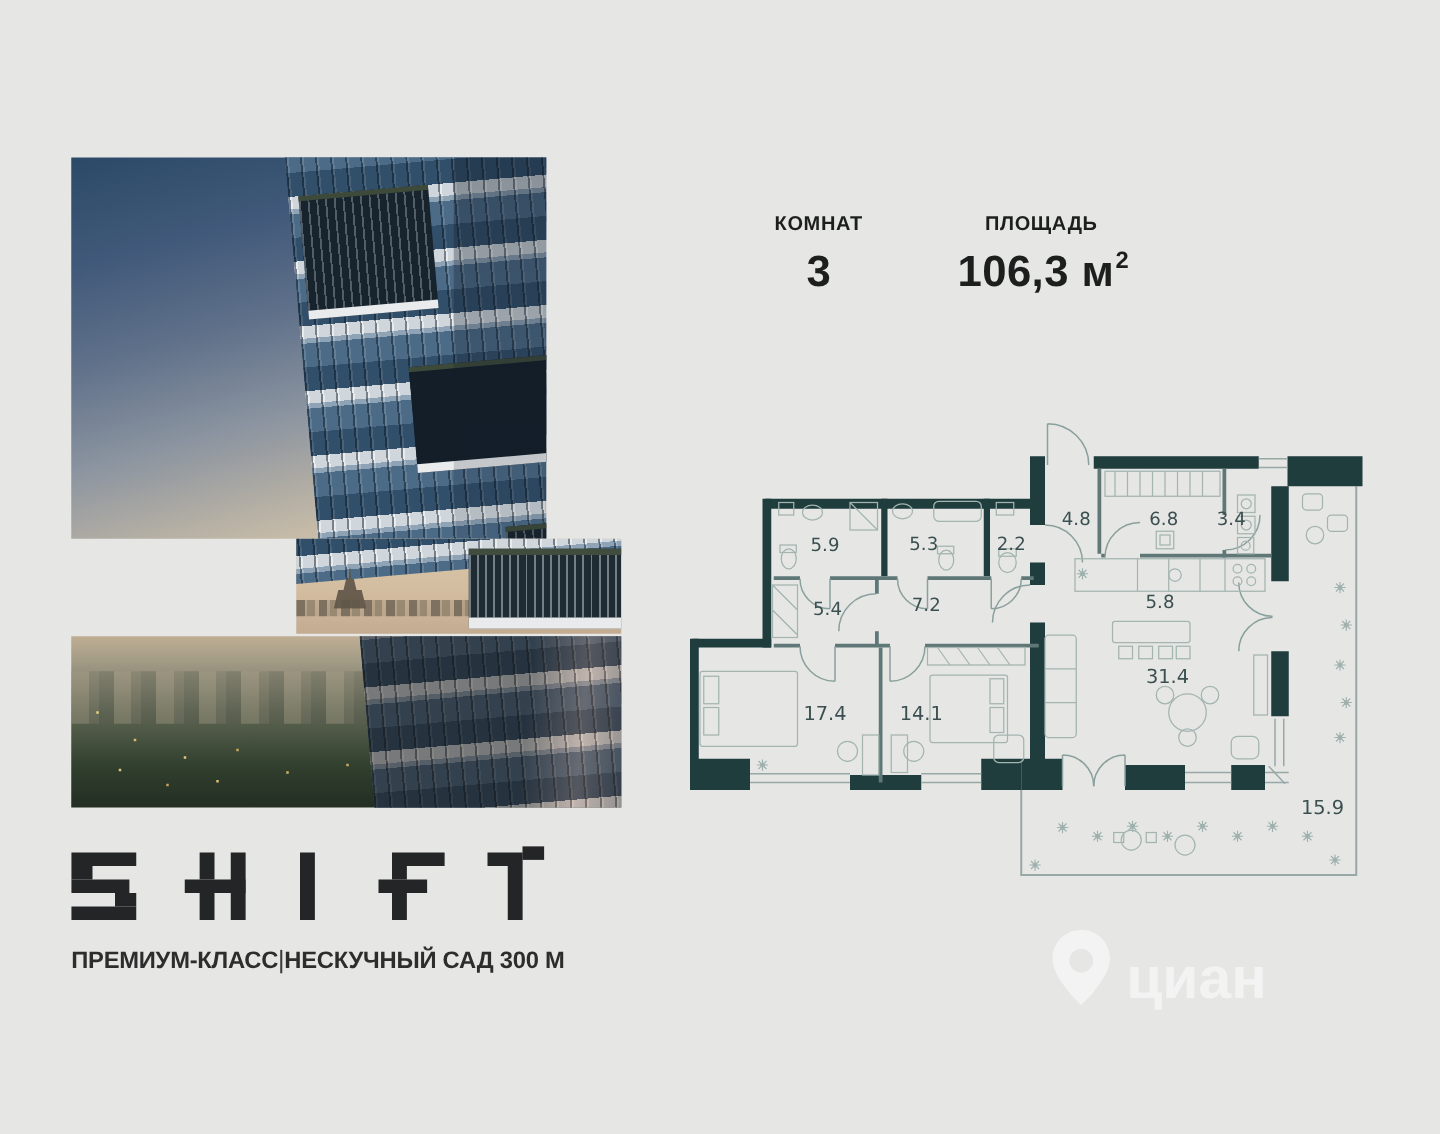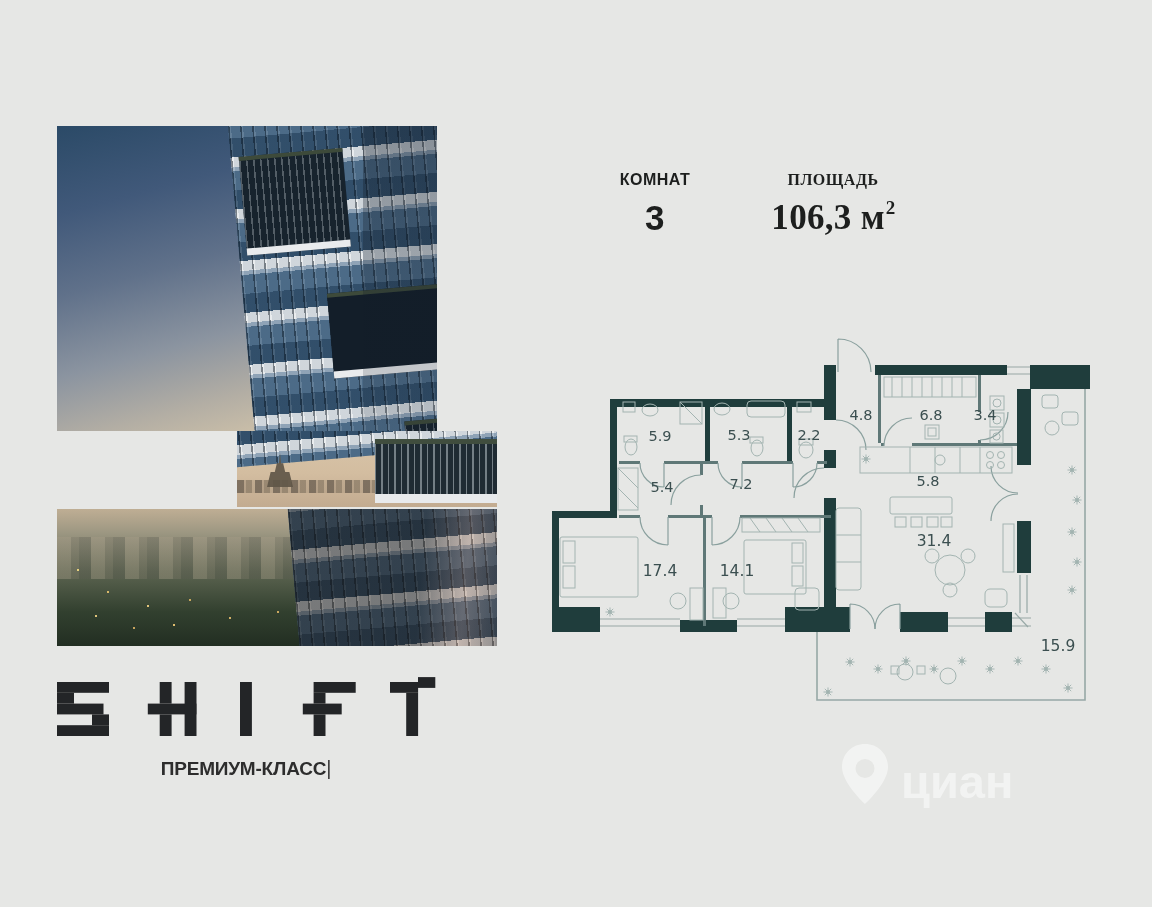--- a/index.html
+++ b/index.html
@@ -5,21 +5,21 @@
   html,body{margin:0;padding:0;background:#e6e7e5;}
   .canvas{position:relative;width:1152px;height:907px;background:#e6e7e5;overflow:hidden;
           font-family:"Liberation Sans",sans-serif;}
 
   
   .stat{position:absolute;top:137px;text-align:center;color:#1d1f1e;}
   .stat .lbl{font-size:16px;font-weight:600;letter-spacing:.5px;margin-top:34px;}
   .stat .val{font-size:35px;font-weight:700;margin-top:9px;letter-spacing:.3px;}
   .stat .val sup{font-size:19px;position:relative;top:-2px;left:1px;}
   .stat-rooms{left:597px;width:116px;}
-  .stat-area{left:766px;width:134px;font-family:Liberation Serif, serif;}
+  .stat-area{left:766px;width:134px;}
   .stat-floor{left:948px;width:122px;}
 
   
   .photo{position:absolute;left:57px;top:126px;width:440px;height:520px;}
   .photo *{position:absolute;}
   .blockA{left:0;top:0;width:380px;height:305px;overflow:hidden;
     background:linear-gradient(165deg,#2b4a67 0%,#41597a 22%,#60718a 42%,#8b94a0 62%,#b3aea4 78%,#d2c4aa 92%,#cfc6b2 100%);}
   .glass{background:
       repeating-linear-gradient(90deg, rgba(10,22,34,.5) 0 1.5px, rgba(255,255,255,.10) 1.5px 3px, rgba(40,70,100,.12) 3px 12px),
       repeating-linear-gradient(180deg,#e7eaec 0 10px,#9db0c2 10px 14px,#51708c 14px 33px,#33506b 33px 52px);}
@@ -55,21 +55,21 @@
     background:linear-gradient(100deg, rgba(24,20,16,.48) 50%, rgba(158,106,74,.32) 66%, rgba(24,20,16,.42) 84%);}
 
   
   .plan{position:absolute;left:0;top:0;width:1152px;height:907px;}
   .plan text{font-family:"DejaVu Sans",sans-serif;font-size:14.5px;fill:#3b4f50;}
   .plan text.big{font-size:15.5px;}
 
   
   .logoSvg{position:absolute;left:57px;top:676px;width:380px;height:60px;}
   .tagline{position:absolute;left:57px;top:757px;width:378px;display:flex;
-    justify-content:center;align-items:center;font-size:19px;font-weight:700;
+    justify-content:space-between;align-items:center;font-size:19px;font-weight:700;
     color:#2d2d2d;letter-spacing:-.2px;white-space:nowrap;}
   .tagline .sep{font-weight:400;font-size:20px;color:#3a3a3a;}
 
   
   .wm{position:absolute;left:835px;top:738px;width:260px;height:84px;opacity:.5;}
 </style>
 </head>
 <body>
 
 <div class="canvas">
@@ -321,20 +321,21 @@
 
       <rect x="333" y="0" width="28.1" height="10.8"></rect>
         <rect x="361" y="-4.9" width="17.3" height="10.8"></rect>
       <rect x="349.2" y="10.8" width="11.9" height="43.2"></rect>
     </g>
   </svg>
 
   <div class="tagline">
     <span>ПРЕМИУМ-КЛАСС</span>
     <span class="sep">|</span>
+    <span>НЕСКУЧНЫЙ САД 300 М</span>
   </div>
 
   <svg class="wm" viewBox="0 0 260 84">
     <path fill="#ffffff" fill-rule="evenodd" d="M30 6 C16 6 7 17 7 29 C7 45 30 66 30 66 C30 66 53 45 53 29 C53 17 44 6 30 6 Z M30 21 a9.5 9.5 0 1 1 0 19 a9.5 9.5 0 1 1 0 -19 Z"></path>
     <text x="66" y="60" font-family="Liberation Sans, sans-serif" font-size="47" font-weight="700" fill="#ffffff">циан</text>
   </svg>
 
 </div>
 
 </body></html>

